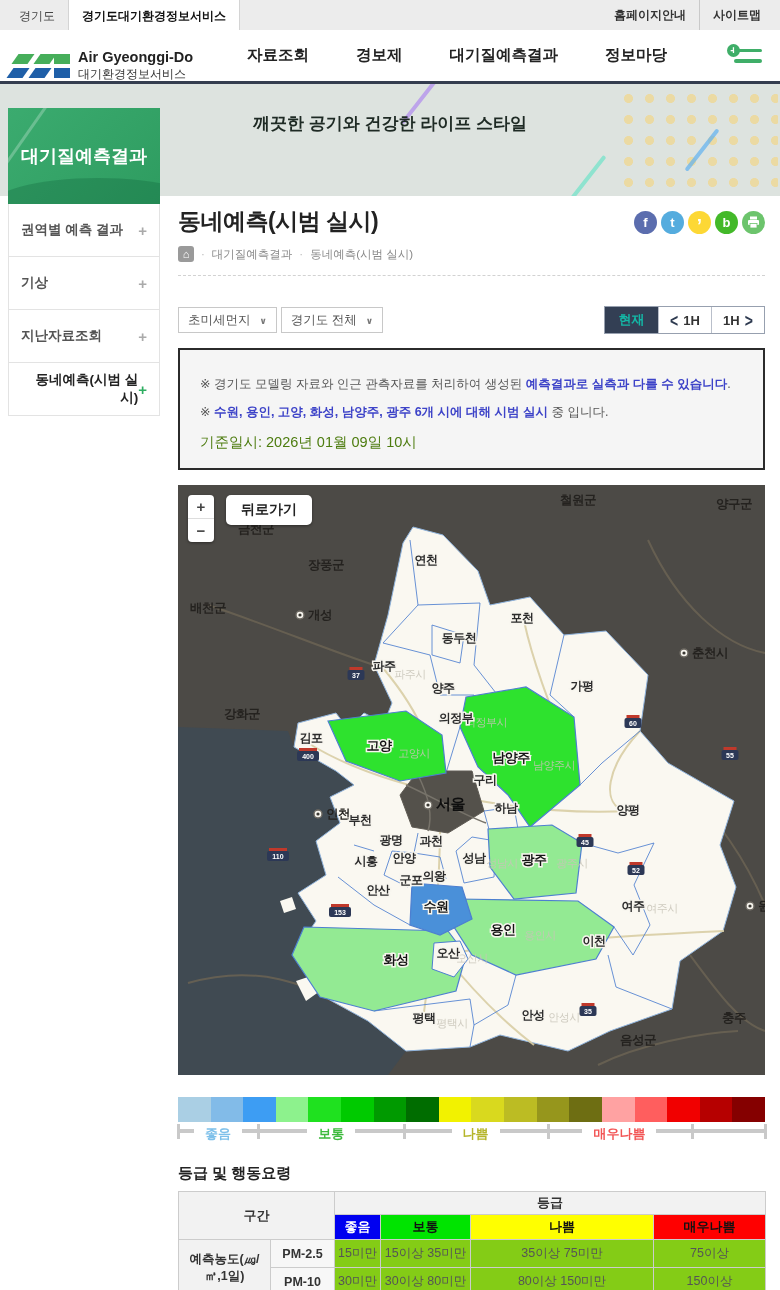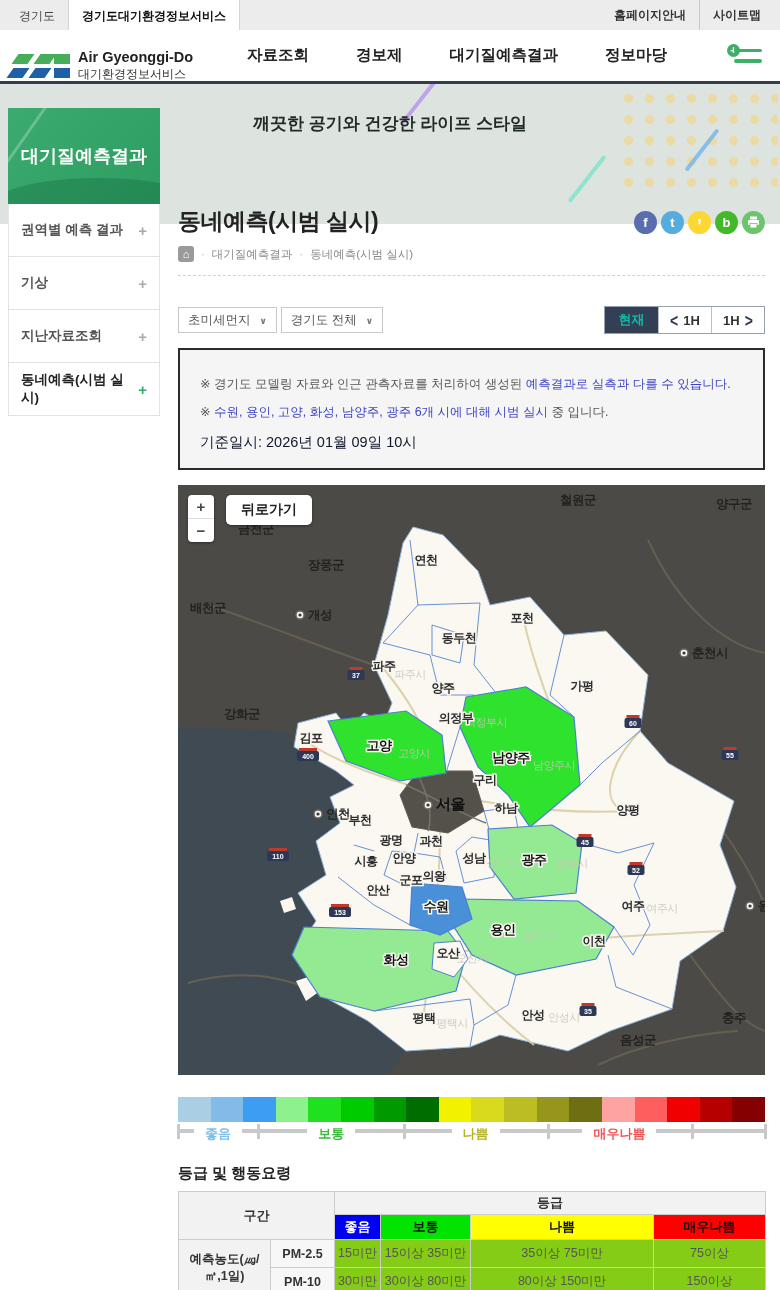--- a/index.html
+++ b/index.html
@@ -31,42 +31,42 @@
   .nav{display:flex;width:440px;justify-content:space-between;margin-left:42px;font-size:15.5px;font-weight:bold;color:#222;}
   .nav-item{cursor:pointer;padding:4px 10px;}
   .menu-btn{margin-left:auto;margin-right:18px;cursor:pointer;}
   .menu-ic{width:30px;height:20px;position:relative;}
   .menu-ic .l1,.menu-ic .l2{position:absolute;left:2px;right:0;height:3.5px;background:#3fae68;border-radius:2px;}
   .menu-ic .l1{top:3px;}.menu-ic .l2{bottom:3px;}
   .menu-ic .pc{position:absolute;left:-5px;top:-2px;width:13px;height:13px;border-radius:50%;background:#3fae68;
                color:#fff;display:flex;align-items:center;justify-content:center;}
   .menu-ic .pc::before{content:"+";font-size:11px;font-weight:bold;line-height:1;}
   
-  .banner{position:absolute;top:84px;left:0;right:0;height:140px;background:#dde3df;overflow:hidden;}
+  .banner{position:absolute;top:84px;left:0;right:0;height:112px;background:#dde3df;overflow:hidden;}
   .banner-text{position:absolute;left:0;right:0;top:26px;text-align:center;font-size:17px;font-weight:bold;
                color:#1e2a24;line-height:1.7;z-index:2;}
   .dots{position:absolute;right:2px;top:4px;width:160px;height:104px;opacity:.95;
         background-image:radial-gradient(#ecd9a0 4.2px,transparent 4.8px);background-size:21px 21px;}
   .deco{position:absolute;border-radius:3px;z-index:1;}
   .d1{left:92px;top:52px;width:4px;height:74px;background:#49c9a9;transform:rotate(38deg);}
   .d2{left:420px;top:-18px;width:4px;height:64px;background:#bda4ea;transform:rotate(38deg);}
   .d3{left:585px;top:66px;width:4px;height:58px;background:#8fe3cf;transform:rotate(38deg);}
   .d4{left:700px;top:40px;width:4px;height:52px;background:#5fb0f0;transform:rotate(38deg);opacity:.7;}
   
   .greenbox{position:absolute;left:8px;top:108px;width:152px;height:96px;z-index:5;
             background:linear-gradient(135deg,#3bab6f,#2e9c60);display:flex;align-items:center;
             padding-left:13px;box-sizing:border-box;color:#fff;font-size:18px;font-weight:bold;overflow:hidden;}
   .greenbox::before{content:"";position:absolute;left:18px;top:-20px;width:3px;height:90px;background:rgba(255,255,255,.25);transform:rotate(35deg);}
   .greenbox::after{content:"";position:absolute;left:-20px;bottom:-34px;width:220px;height:60px;border-radius:50%;
                    background:rgba(10,90,55,.28);}
   
   .sidebar{position:absolute;left:8px;top:204px;width:152px;z-index:4;}
   .side-item{height:54px;border:1px solid #e3e3e3;margin-top:-1px;display:flex;align-items:center;
              justify-content:space-between;padding:0 12px;font-size:13.5px;font-weight:bold;color:#555;
-             background:#fff;box-sizing:border-box;cursor:pointer;}
+             background:#fff;box-sizing:border-box;cursor:pointer;text-align:right;}
   .side-item .plus{color:#aaa;font-size:15px;}
   .side-item.active{color:#222;}
   .side-item.active .plus{color:#2fae62;}
   
   .main{position:absolute;left:178px;top:206px;width:587px;}
   .title-row{display:flex;justify-content:space-between;align-items:flex-start;}
   .page-title{font-size:23px;font-weight:bold;color:#222;letter-spacing:-0.5px;}
   .share{display:flex;gap:4px;margin-top:5px;}
   .sicon{width:23px;height:23px;border-radius:50%;color:#fff;display:flex;align-items:center;
          justify-content:center;font-weight:bold;font-size:13px;cursor:pointer;}
@@ -83,22 +83,22 @@
   .time-group{margin-left:auto;display:flex;border:1px solid #97a0af;}
   .tbtn{height:26px;min-width:53px;display:flex;align-items:center;justify-content:center;font-size:13px;
         font-weight:bold;background:#fff;color:#333;gap:5px;cursor:pointer;box-sizing:border-box;}
   .tbtn + .tbtn{border-left:1px solid #b9bfca;}
   .tbtn.current{background:#333f54;color:#14b8a6;}
   .arrow{color:#2e3a50;font-weight:bold;font-size:14px;transform:scaleY(1.3);}
   
   .notice{margin-top:14px;border:2px solid #2b2b2b;background:#f5f5f5;padding:15px 20px 16px;box-sizing:border-box;}
   .n-title{font-size:14.5px;color:#444;}
   .n-line{font-size:12.5px;color:#555;margin-top:11px;}
-  .em{color:#3d43c8;font-weight:normal;}
-  .n-time{font-size:14.5px;color:#0f172a;margin-top:12px;}
+  .em{color:#3d43c8;font-weight:bold;}
+  .n-time{font-size:14.5px;color:#4d7c0f;margin-top:12px;}
   
   .map-wrap{position:relative;margin-top:15px;width:587px;height:590px;background:#4c4a46;overflow:hidden;}
   .zoomctl{position:absolute;left:10px;top:10px;width:26px;background:#fff;border-radius:4px;
            box-shadow:0 1px 3px rgba(0,0,0,.4);overflow:hidden;z-index:3;}
   .zbtn{height:23px;display:flex;align-items:center;justify-content:center;font-size:15px;color:#444;
         font-weight:bold;cursor:pointer;}
   .zbtn + .zbtn{border-top:1px solid #ddd;}
   .backbtn{position:absolute;left:48px;top:10px;background:#fff;border-radius:5px;z-index:3;
            box-shadow:0 1px 3px rgba(0,0,0,.4);padding:6px 15px;font-size:14px;font-weight:bold;color:#222;cursor:pointer;}
   

